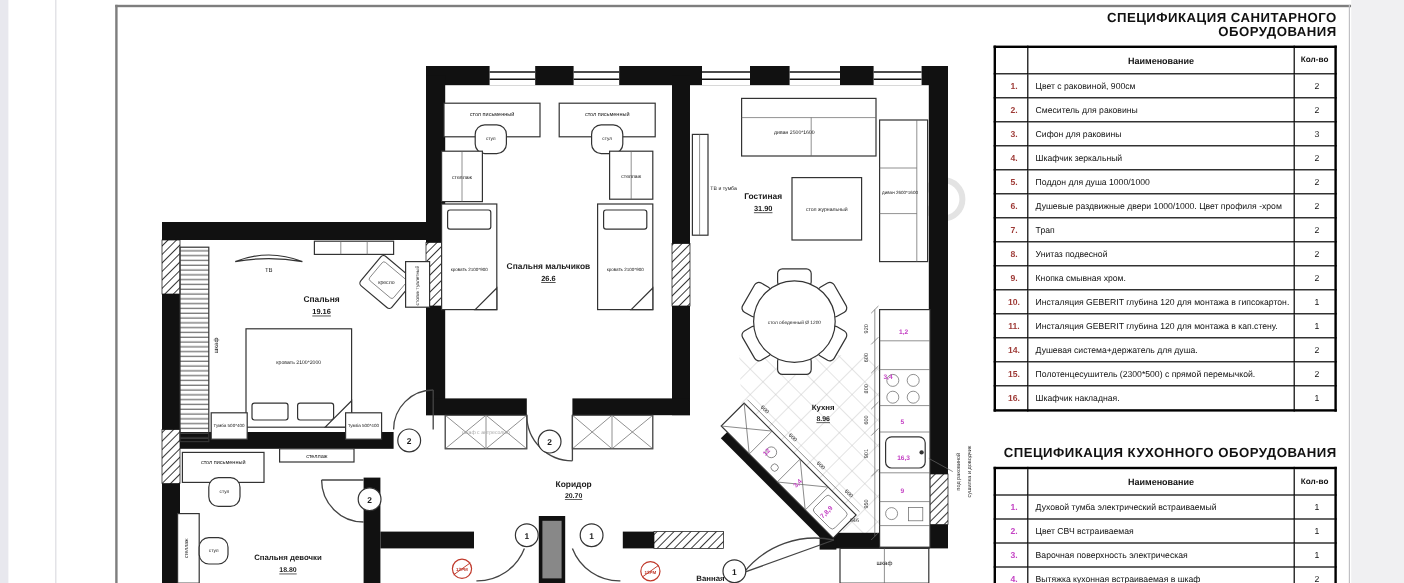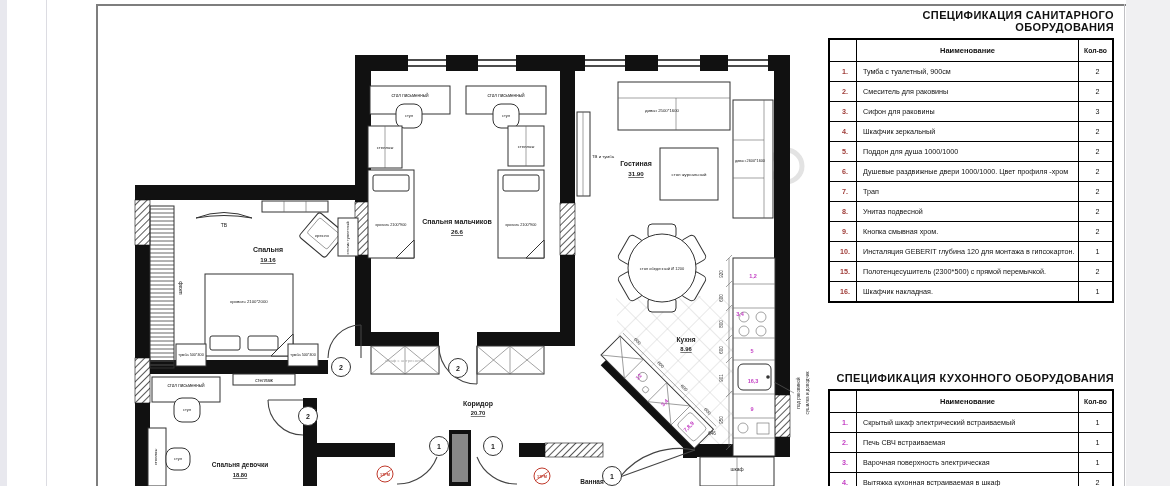--- a/index.html
+++ b/index.html
@@ -414,21 +414,21 @@
     <thead>
       <tr>
         <td class="c-num"></td>
         <td>Наименование</td>
         <td class="c-qty" style="font-size:6.8px">Кол-во</td>
       </tr>
     </thead>
     <tbody>
       <tr>
           <td class="c-num">1.</td>
-          <td>Тумба с туалетный, 900см</td>
+          <td>Цвет с раковиной, 900см</td>
           <td class="c-qty">2</td>
         </tr>
       <tr>
           <td class="c-num">2.</td>
           <td>Смеситель для раковины</td>
           <td class="c-qty">2</td>
         </tr>
       <tr>
           <td class="c-num">3.</td>
           <td>Сифон для раковины</td>
@@ -461,20 +461,30 @@
         </tr>
       <tr>
           <td class="c-num">9.</td>
           <td>Кнопка смывная хром.</td>
           <td class="c-qty">2</td>
         </tr>
       <tr>
           <td class="c-num">10.</td>
           <td>Инсталяция GEBERIT глубина 120 для монтажа в гипсокартон.</td>
           <td class="c-qty">1</td>
+        </tr>
+      <tr>
+          <td class="c-num">11.</td>
+          <td>Инсталяция GEBERIT глубина 120 для монтажа в кап.стену.</td>
+          <td class="c-qty">1</td>
+        </tr>
+      <tr>
+          <td class="c-num">14.</td>
+          <td>Душевая система+держатель для душа.</td>
+          <td class="c-qty">2</td>
         </tr>
       <tr>
           <td class="c-num">15.</td>
           <td>Полотенцесушитель (2300*500) с прямой перемычкой.</td>
           <td class="c-qty">2</td>
         </tr>
       <tr>
           <td class="c-num">16.</td>
           <td>Шкафчик накладная.</td>
           <td class="c-qty">1</td>
@@ -489,26 +499,26 @@
     <thead>
       <tr>
         <td class="c-num"></td>
         <td>Наименование</td>
         <td class="c-qty" style="font-size:6.8px">Кол-во</td>
       </tr>
     </thead>
     <tbody>
       <tr>
           <td class="c-num">1.</td>
-          <td>Скрытый шкаф электрический встраиваемый</td>
+          <td>Духовой тумба электрический встраиваемый</td>
           <td class="c-qty">1</td>
         </tr>
       <tr>
           <td class="c-num">2.</td>
-          <td>Печь СВЧ встраиваемая</td>
+          <td>Цвет СВЧ встраиваемая</td>
           <td class="c-qty">1</td>
         </tr>
       <tr>
           <td class="c-num">3.</td>
           <td>Варочная поверхность электрическая</td>
           <td class="c-qty">1</td>
         </tr>
       <tr>
           <td class="c-num">4.</td>
           <td>Вытяжка кухонная встраиваемая в шкаф</td>

